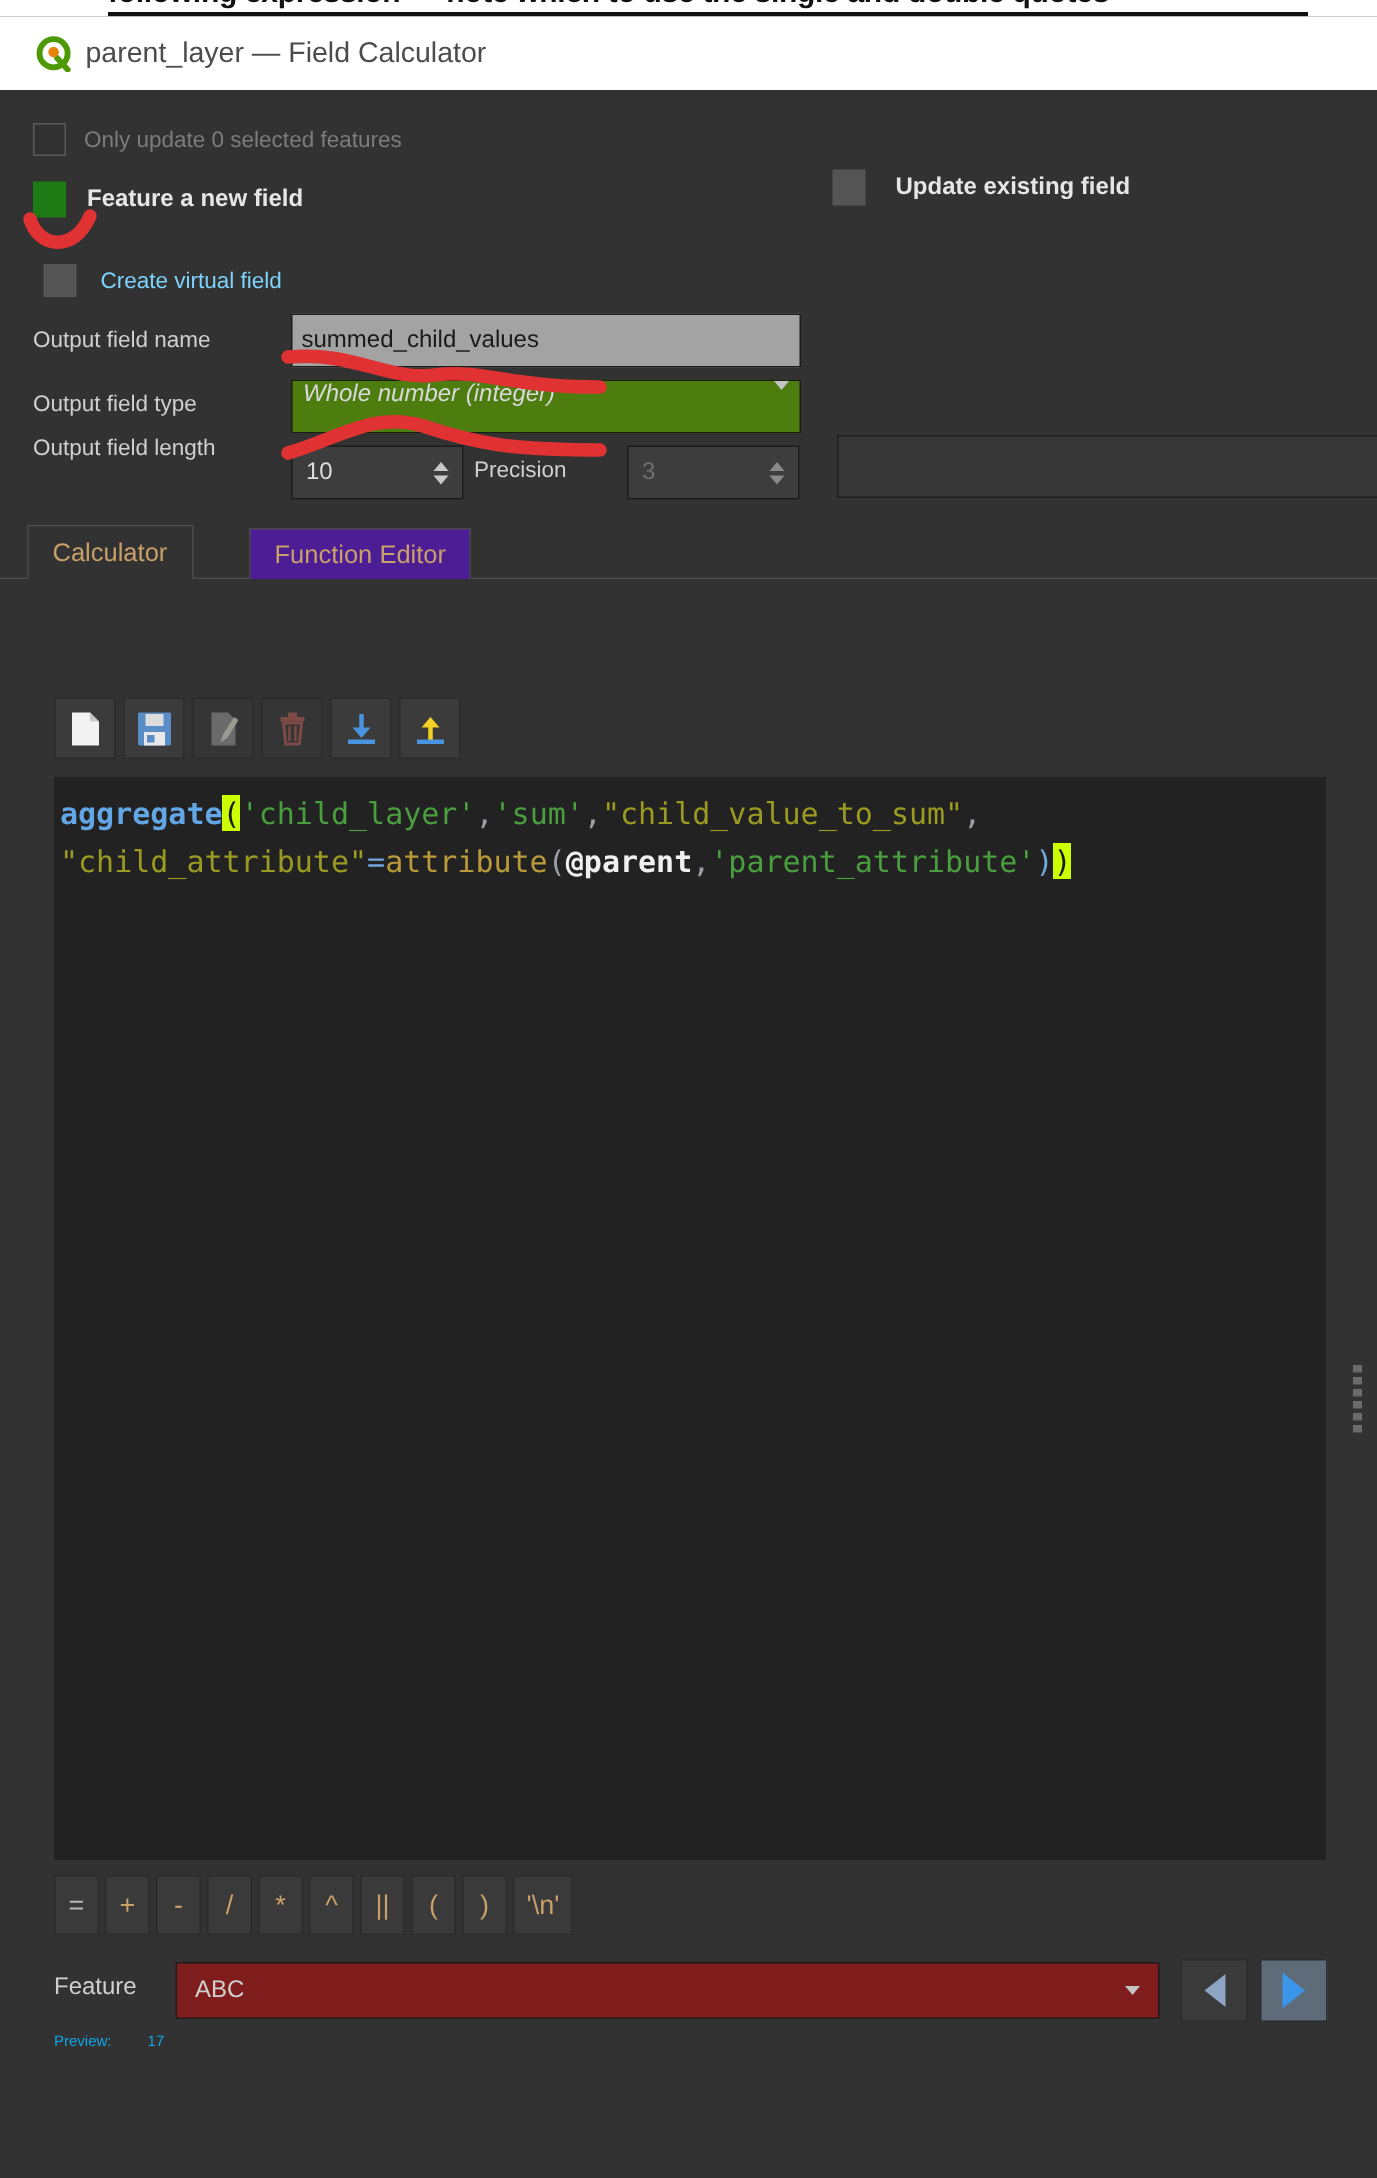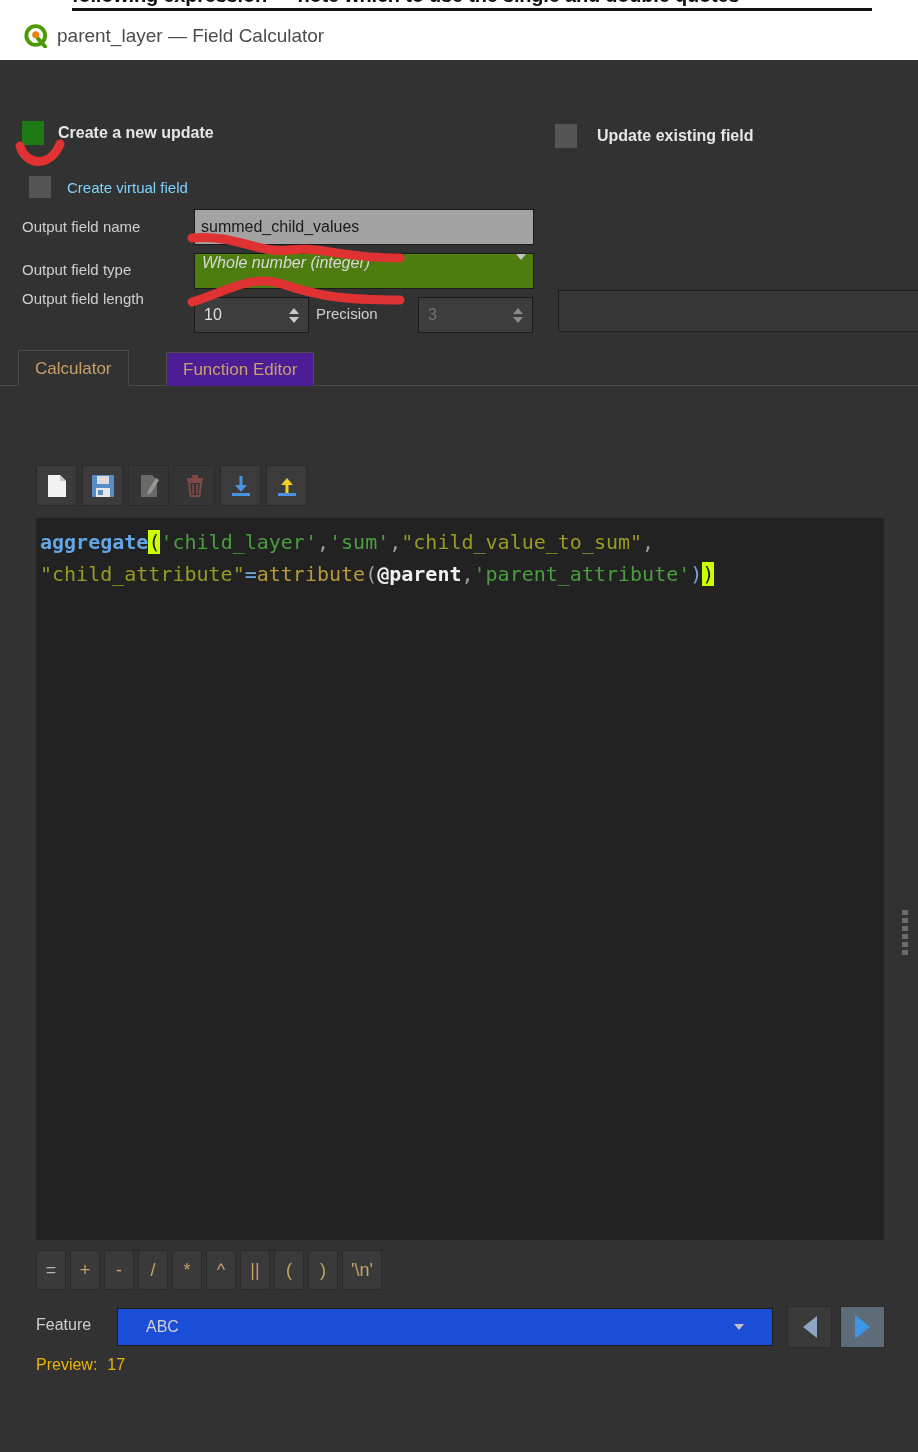--- a/index.html
+++ b/index.html
@@ -105,21 +105,21 @@
     display: flex; align-items: center;
   }
   #create-new-row .lbl {
     margin-left: 14px;
     font-weight: bold;
     font-size: 16px;
     color: #e6e6e6;
   }
   #update-existing-row {
     position: absolute;
-    left: 555px; top: 64px;
+    left: 555px; top: 53px;
     display: flex; align-items: center;
   }
   #update-existing-row .lbl {
     margin-left: 20px;
     font-weight: bold;
     font-size: 16px;
     color: #e6e6e6;
   }
 
   #create-virtual-row {
@@ -353,24 +353,24 @@
     position: absolute;
     left: 36px; top: 1256px;
     font-size: 16px;
     color: #cfcfcf;
   }
   #feature-combo {
     position: absolute;
     left: 117px; top: 1248px;
     width: 656px; height: 38px;
     box-sizing: border-box;
-    background: #1d4ed8;
+    background: #7f1d1d;
     border: 1px solid #1b1b1b;
     display: flex; align-items: center;
-    padding: 0 28px;
+    padding: 0 12px;
   }
   #feature-combo .val {
     flex: 1 1 auto;
     font-size: 16px;
     color: #d0d0d0;
   }
   .nav-btn {
     position: absolute;
     top: 1246px;
     width: 45px; height: 42px;
@@ -397,23 +397,23 @@
     width: 0; height: 0;
     border-top: 12px solid transparent;
     border-bottom: 12px solid transparent;
     border-left: 15px solid #3b95e8;
   }
 
   
   #preview-row {
     position: absolute;
     left: 36px; top: 1296px;
-    display: flex; gap: 10px;
-    font-size: 16px;
-    color: #eab308;
+    display: flex; gap: 24px;
+    font-size: 10px;
+    color: #0ea5e9;
   }
 
   
   .scribble {
     position: absolute;
     pointer-events: none;
   }
 </style>
 </head>
 <body>
@@ -427,24 +427,28 @@
   <svg id="qgis-logo" viewBox="0 0 32 32">
     <circle cx="15" cy="16" r="12" fill="none" stroke="#4e9a06" stroke-width="5"></circle>
     <path d="M18 20 L27 30" stroke="#4e9a06" stroke-width="5" stroke-linecap="round"></path>
     <circle cx="15" cy="15" r="4.5" fill="#e8830c"></circle>
   </svg>
   <span id="window-title">parent_layer — Field Calculator</span>
 </div>
 
 <div id="dialog">
 
+  <div id="only-update-row">
+    <span class="chk-box"></span>
+    <span class="lbl">Only update 0 selected features</span>
+  </div>
 
   <div id="create-new-row">
     <span class="radio-mark on"></span>
-    <span class="lbl">Create a new update</span>
+    <span class="lbl">Feature a new field</span>
   </div>
 
   <div id="update-existing-row">
     <span class="radio-mark off"></span>
     <span class="lbl">Update existing field</span>
   </div>
 
   <div id="create-virtual-row">
     <span class="chk"></span>
     <span class="lbl">Create virtual field</span>

